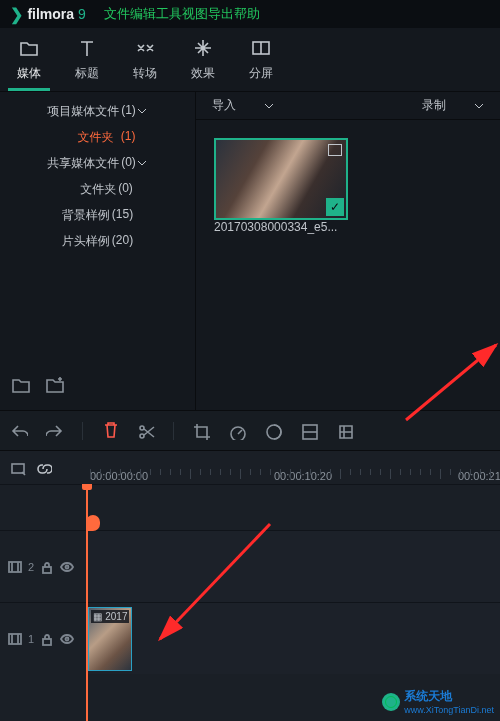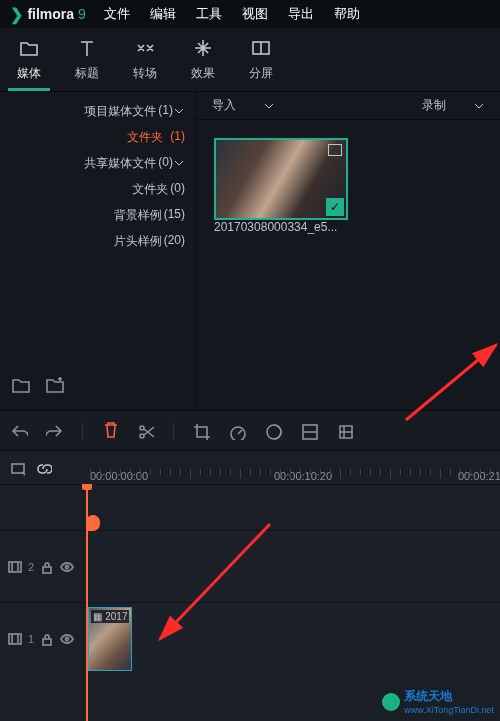--- a/index.html
+++ b/index.html
@@ -3,33 +3,33 @@
 <meta charset="utf-8">
 <style>
   *{box-sizing:border-box;margin:0;padding:0;font-family:"Microsoft YaHei",sans-serif;user-select:none}
   body{width:500px;height:721px;background:#111418;color:#c0c5cb;font-size:12px;position:relative;overflow:hidden}
   
   .titlebar{height:28px;background:#0b0e12;display:flex;align-items:center;padding:0 10px;gap:18px}
   .brand{display:flex;align-items:center;gap:4px;font-size:14px;font-weight:bold}
   .brand-icon{color:#1fb28a;font-size:16px}
   .brand-name{color:#e8eaec}
   .brand-ver{color:#1fb28a;font-weight:normal}
-  .menu{display:flex;gap:20px;font-size:13px;color:#ffffff}
+  .menu{display:flex;font-size:13px;color:#22c55e}
   .menu span{cursor:pointer}
   
   .tooltabs{height:64px;background:#14181e;display:flex;border-bottom:1px solid #0a0c0f}
   .tooltab{flex:0 0 58px;display:flex;flex-direction:column;align-items:center;justify-content:center;gap:6px;color:#c0c5cb;font-size:12px;position:relative}
   .tooltab svg{width:22px;height:22px;fill:none;stroke:#c0c5cb;stroke-width:1.6}
   .tooltab.active{color:#e8eaec}
   .tooltab.active::after{content:"";position:absolute;bottom:0;left:8px;right:8px;height:3px;background:#1fb28a}
   
   .work{display:flex;height:318px;background:#14181e}
   .sidebar{width:196px;border-right:1px solid #0a0c0f;padding:6px 0;display:flex;flex-direction:column}
   .tree{flex:1}
-  .row{display:flex;align-items:center;height:26px;padding:0 10px;justify-content:flex-end;color:#c0c5cb}
+  .row{display:flex;align-items:center;height:26px;padding:0 10px;justify-content:center;color:#c0c5cb}
   .row .lbl{display:flex;gap:2px}
   .row.child{padding-left:28px}
   .row.sel{color:#ff6a3d}
   .chev{width:12px;height:12px;fill:#c0c5cb}
   .sidebar-foot{height:40px;display:flex;align-items:center;gap:14px;padding:0 10px}
   .sidebar-foot svg{width:20px;height:20px;stroke:#8a929b;fill:none;stroke-width:1.6}
   .content{flex:1;display:flex;flex-direction:column}
   .content-top{height:28px;display:flex;align-items:center;border-bottom:1px solid #0a0c0f;color:#c0c5cb}
   .dd{display:flex;align-items:center;gap:28px;padding:0 16px}
   .spacer{flex:1}

